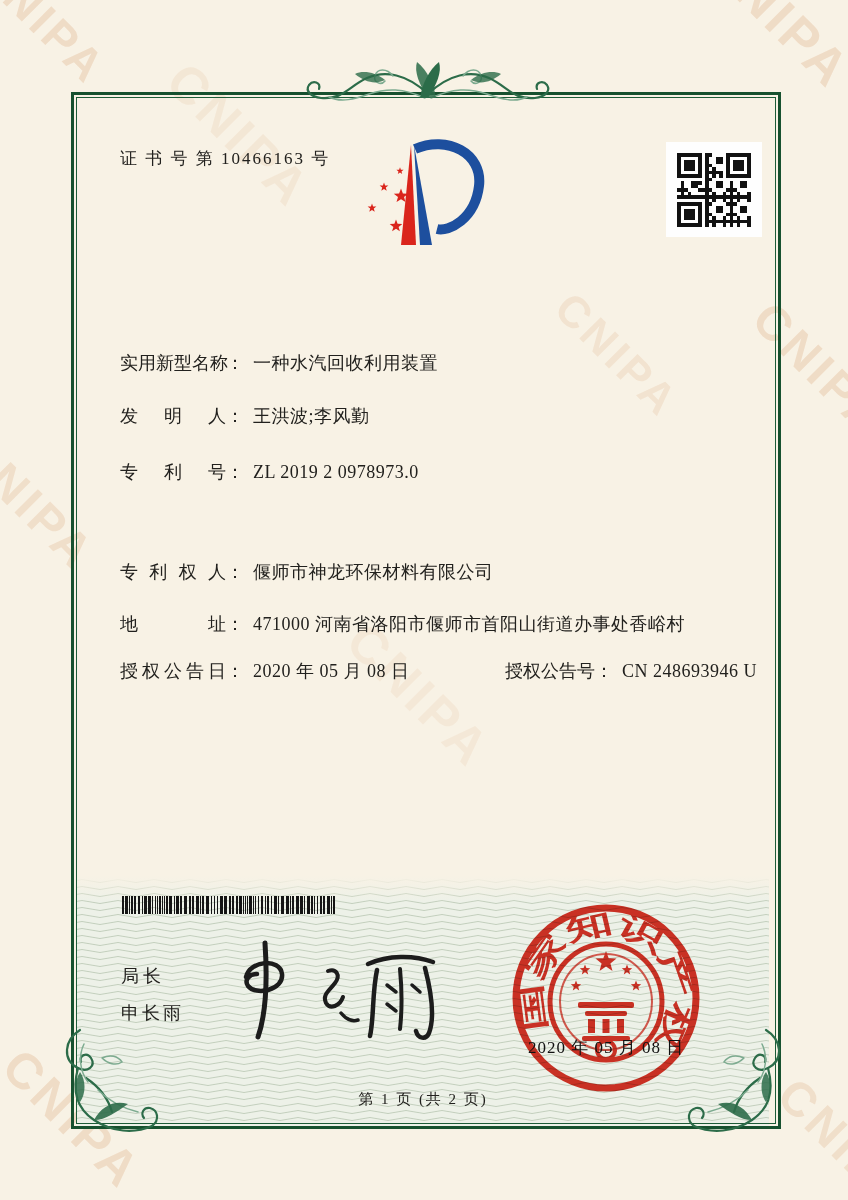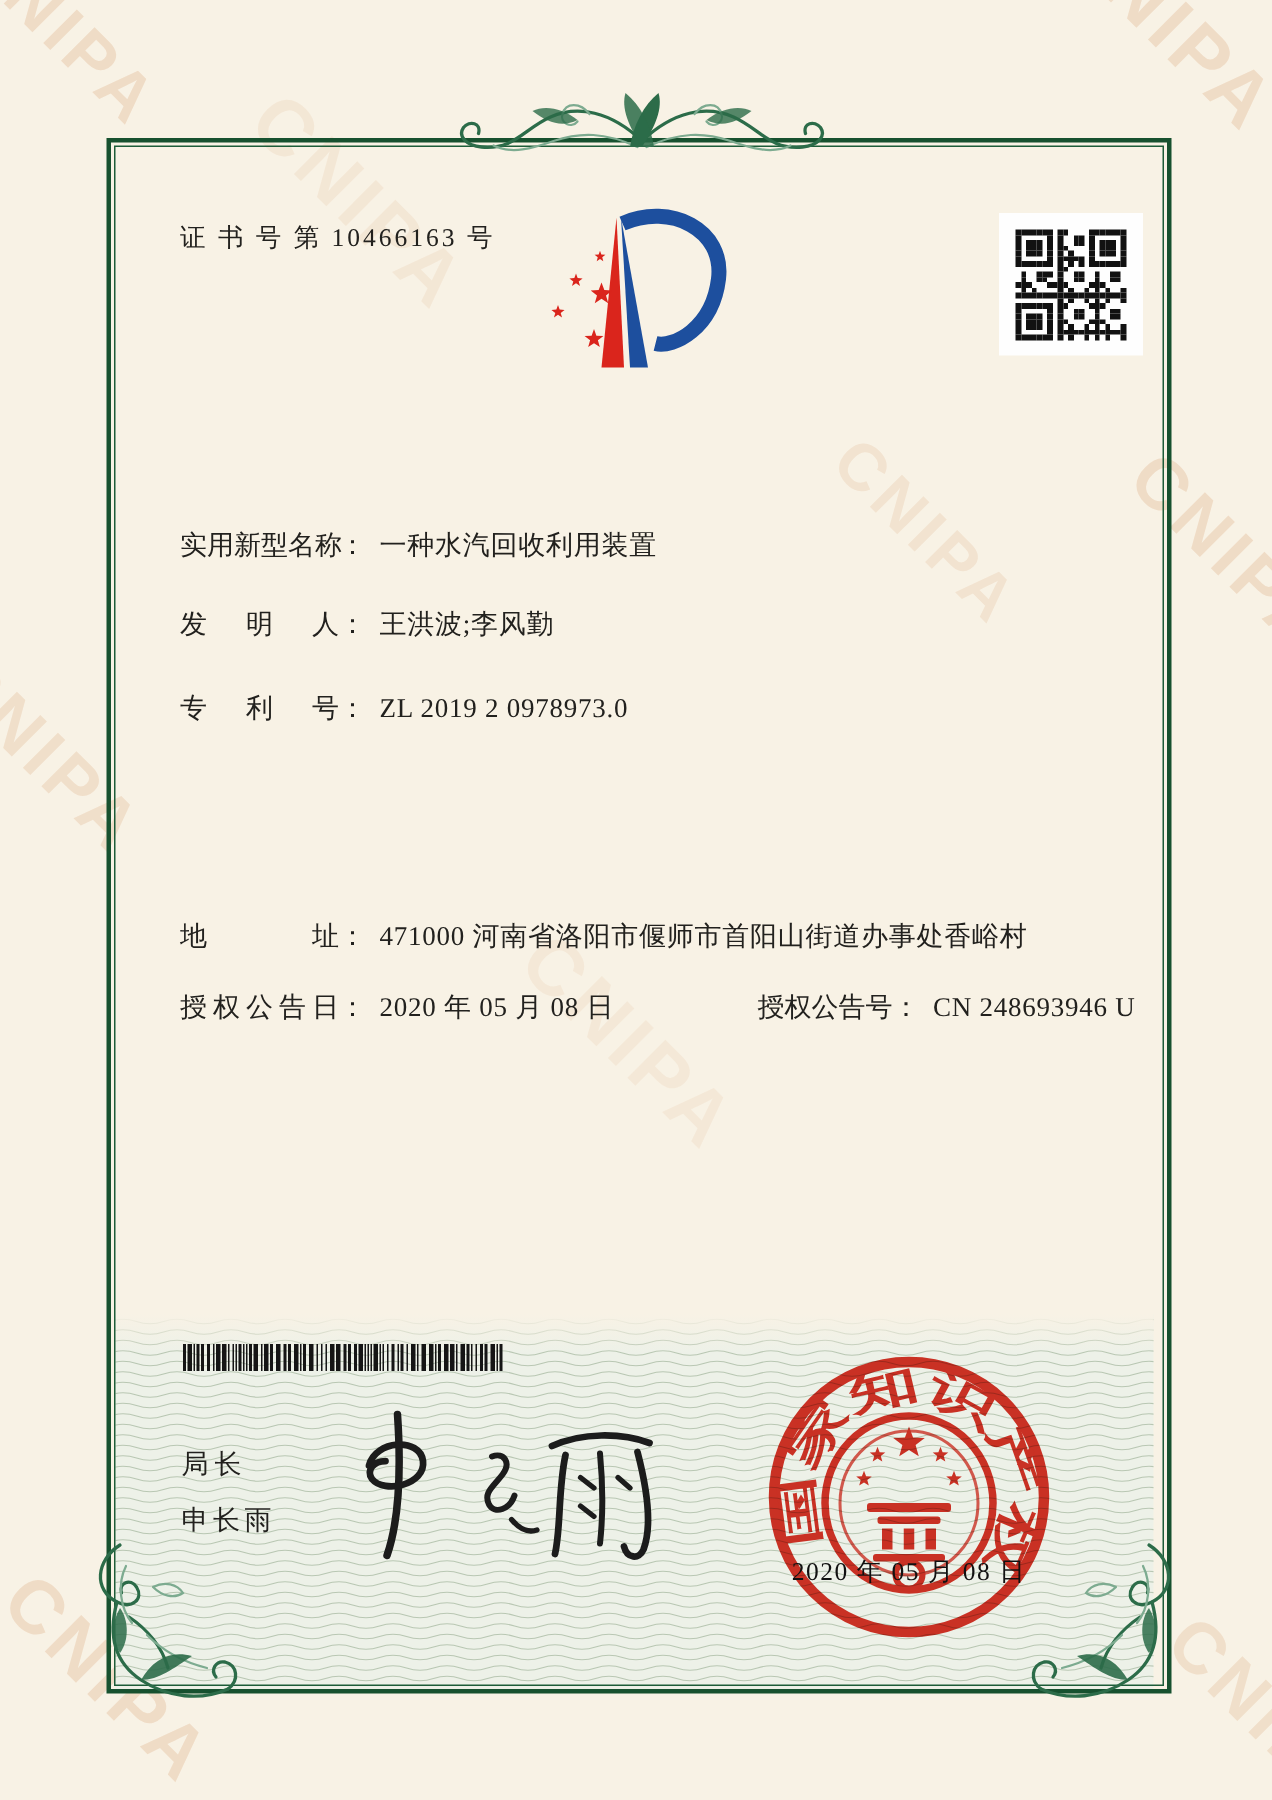--- a/index.html
+++ b/index.html
@@ -429,20 +429,23 @@
 
   <div class="frow" style="top:404px">
     <span class="flabel">发明人</span><span class="fcolon">：</span><span class="fval">王洪波;李风勤</span>
   </div>
   <div class="frow" style="top:351px">
     <span class="flabel">实用新型名称</span><span class="fcolon">：</span><span class="fval">一种水汽回收利用装置</span>
   </div>
   <div class="frow" style="top:460px">
     <span class="flabel">专利号</span><span class="fcolon">：</span><span class="fval">ZL 2019 2 0978973.0</span>
   </div>
+  <div class="frow" style="top:560px">
+    <span class="flabel">专利权人</span><span class="fcolon">：</span><span class="fval">偃师市神龙环保材料有限公司</span>
+  </div>
   <div class="frow" style="top:612px">
     <span class="flabel">地址</span><span class="fcolon">：</span><span class="fval">471000 河南省洛阳市偃师市首阳山街道办事处香峪村</span>
   </div>
   <div class="frow" style="top:659px">
     <span class="flabel">授权公告日</span><span class="fcolon">：</span><span class="fval">2020 年 05 月 08 日</span>
     <span class="frow2">
       <span>授权公告号</span><span class="fcolon">：</span><span class="fval">CN 248693946 U</span>
     </span>
   </div>
 
@@ -550,20 +553,21 @@
       <rect x="79" y="113" width="42" height="5" rx="2"></rect>
       <rect x="82" y="121" width="7" height="14"></rect>
       <rect x="96.5" y="121" width="7" height="14"></rect>
       <rect x="111" y="121" width="7" height="14"></rect>
       <rect x="76" y="138" width="48" height="5" rx="2"></rect>
       <circle cx="100" cy="152" r="9" fill="none" stroke="#d7281b" stroke-width="4"></circle>
     </g>
   </svg>
   <div class="abs t" id="sealdate">2020 年 05 月 08 日</div>
 
+  <div class="abs t" id="pagenum">第 1 页 (共 2 页)</div>
 
 <div class="wm" style="left: -38px; top: -8px; font-size: 46px; opacity: 0.8;">CNIPA</div>
     <div class="wm" style="left: 690px; top: -14px; font-size: 52px; opacity: 0.8;">CNIPA</div>
     <div class="wm" style="left: 737px; top: 342px; font-size: 48px; opacity: 0.8;">CNIPA</div>
     <div class="wm" style="left: -55px; top: 475px; font-size: 48px; opacity: 0.7;">CNIPA</div>
     <div class="wm" style="left: -14px; top: 1090px; font-size: 50px; opacity: 0.8;">CNIPA</div>
     <div class="wm" style="left: 762px; top: 1118px; font-size: 48px; opacity: 0.7;">CNIPA</div>
     <div class="wm" style="left: 540px; top: 330px; font-size: 44px; opacity: 0.55;">CNIPA</div>
     <div class="wm" style="left: 150px; top: 105px; font-size: 52px; opacity: 0.4;">CNIPA</div>
     <div class="wm" style="left: 330px; top: 665px; font-size: 52px; opacity: 0.35;">CNIPA</div>

